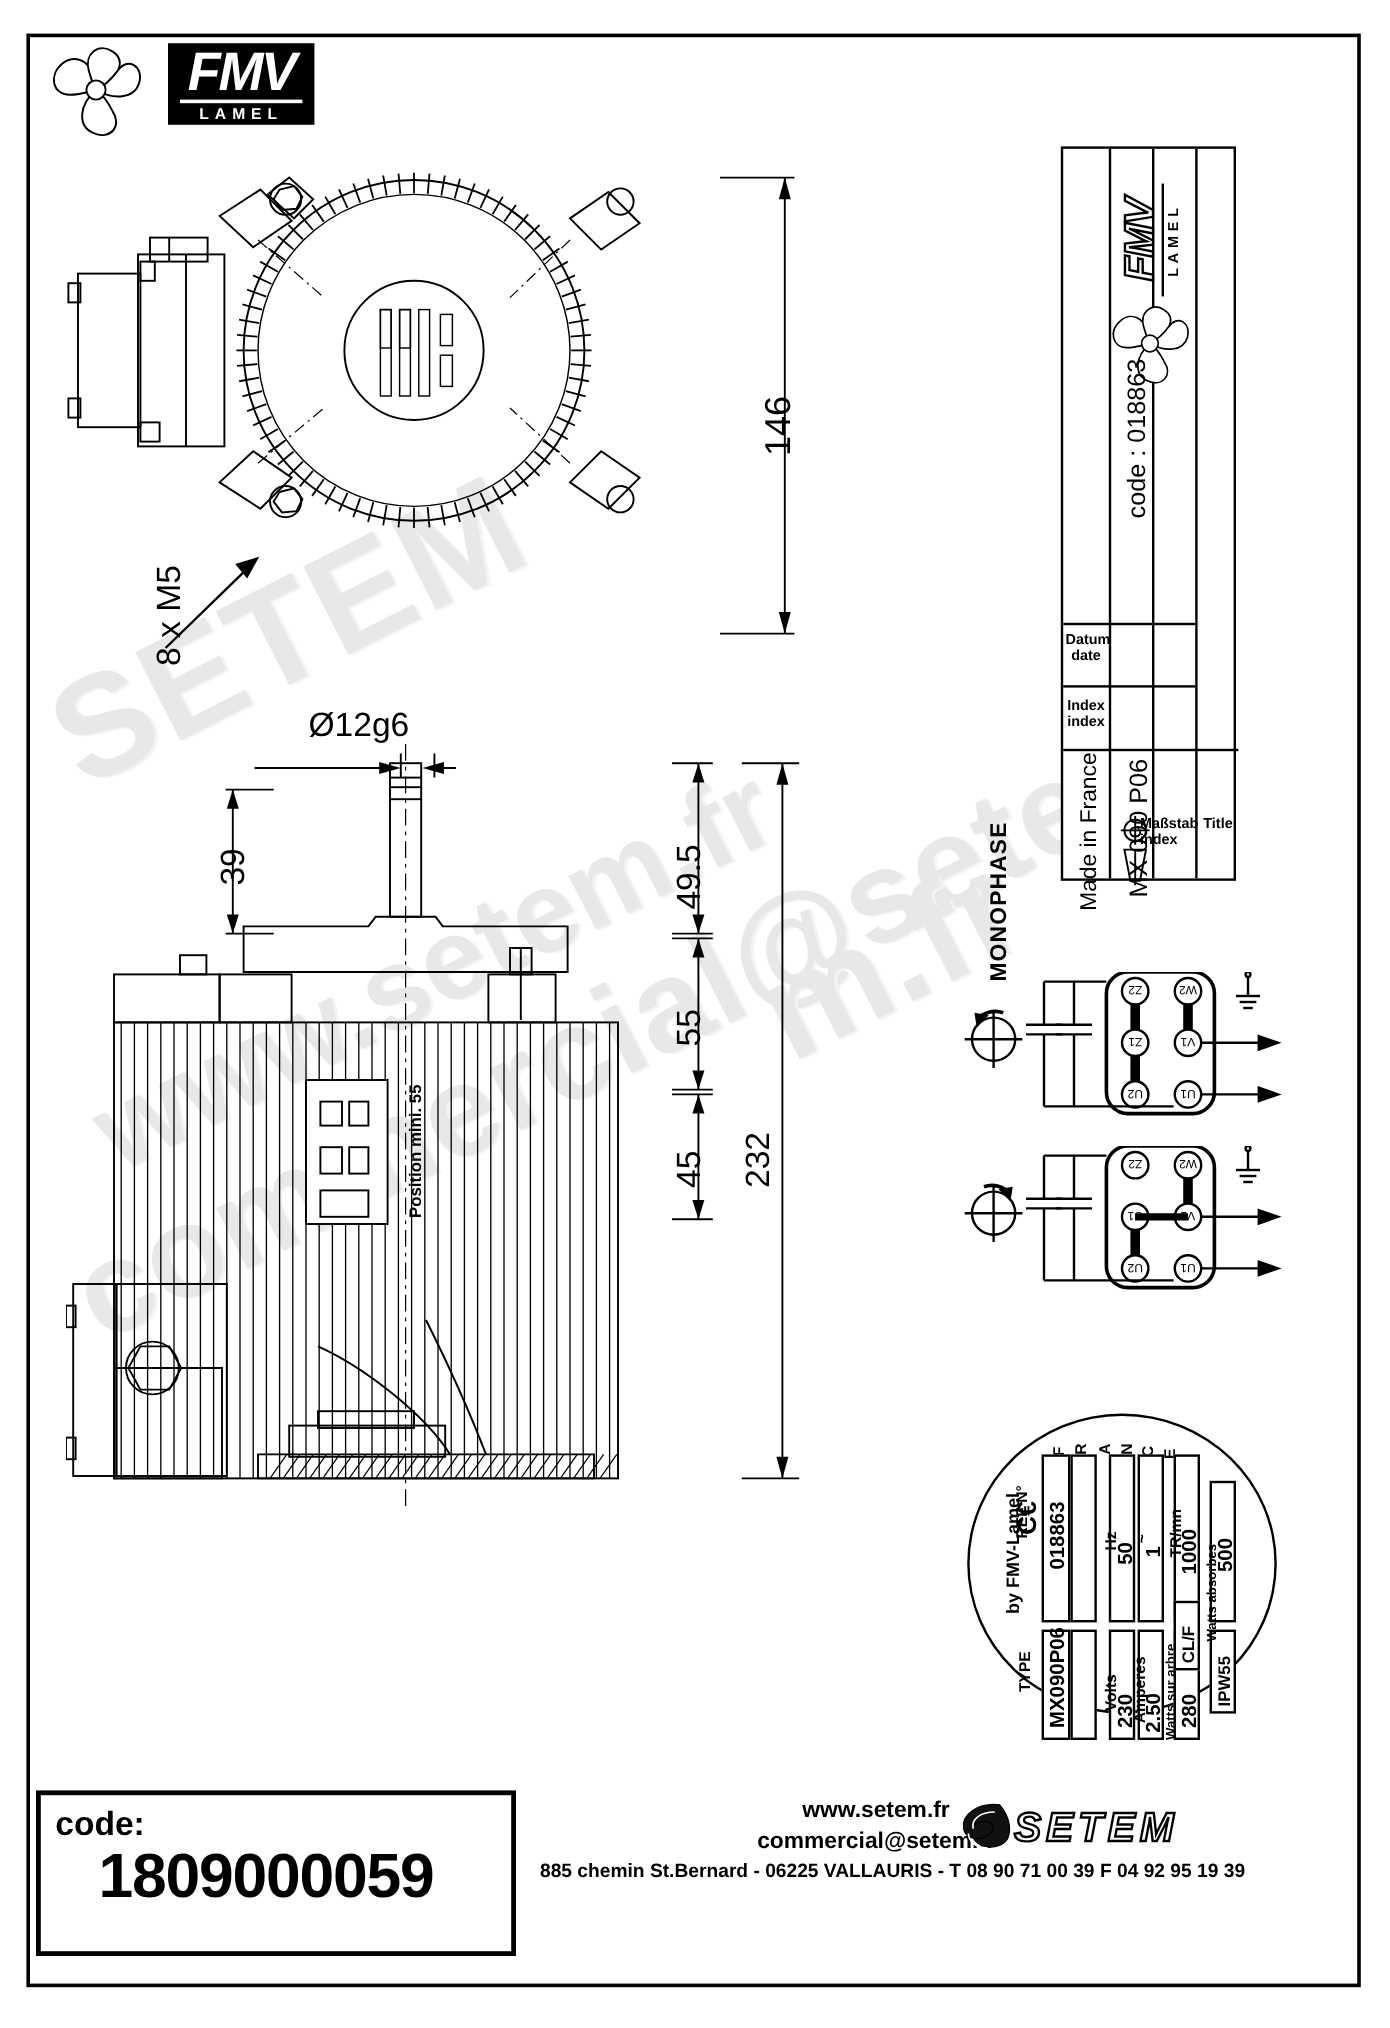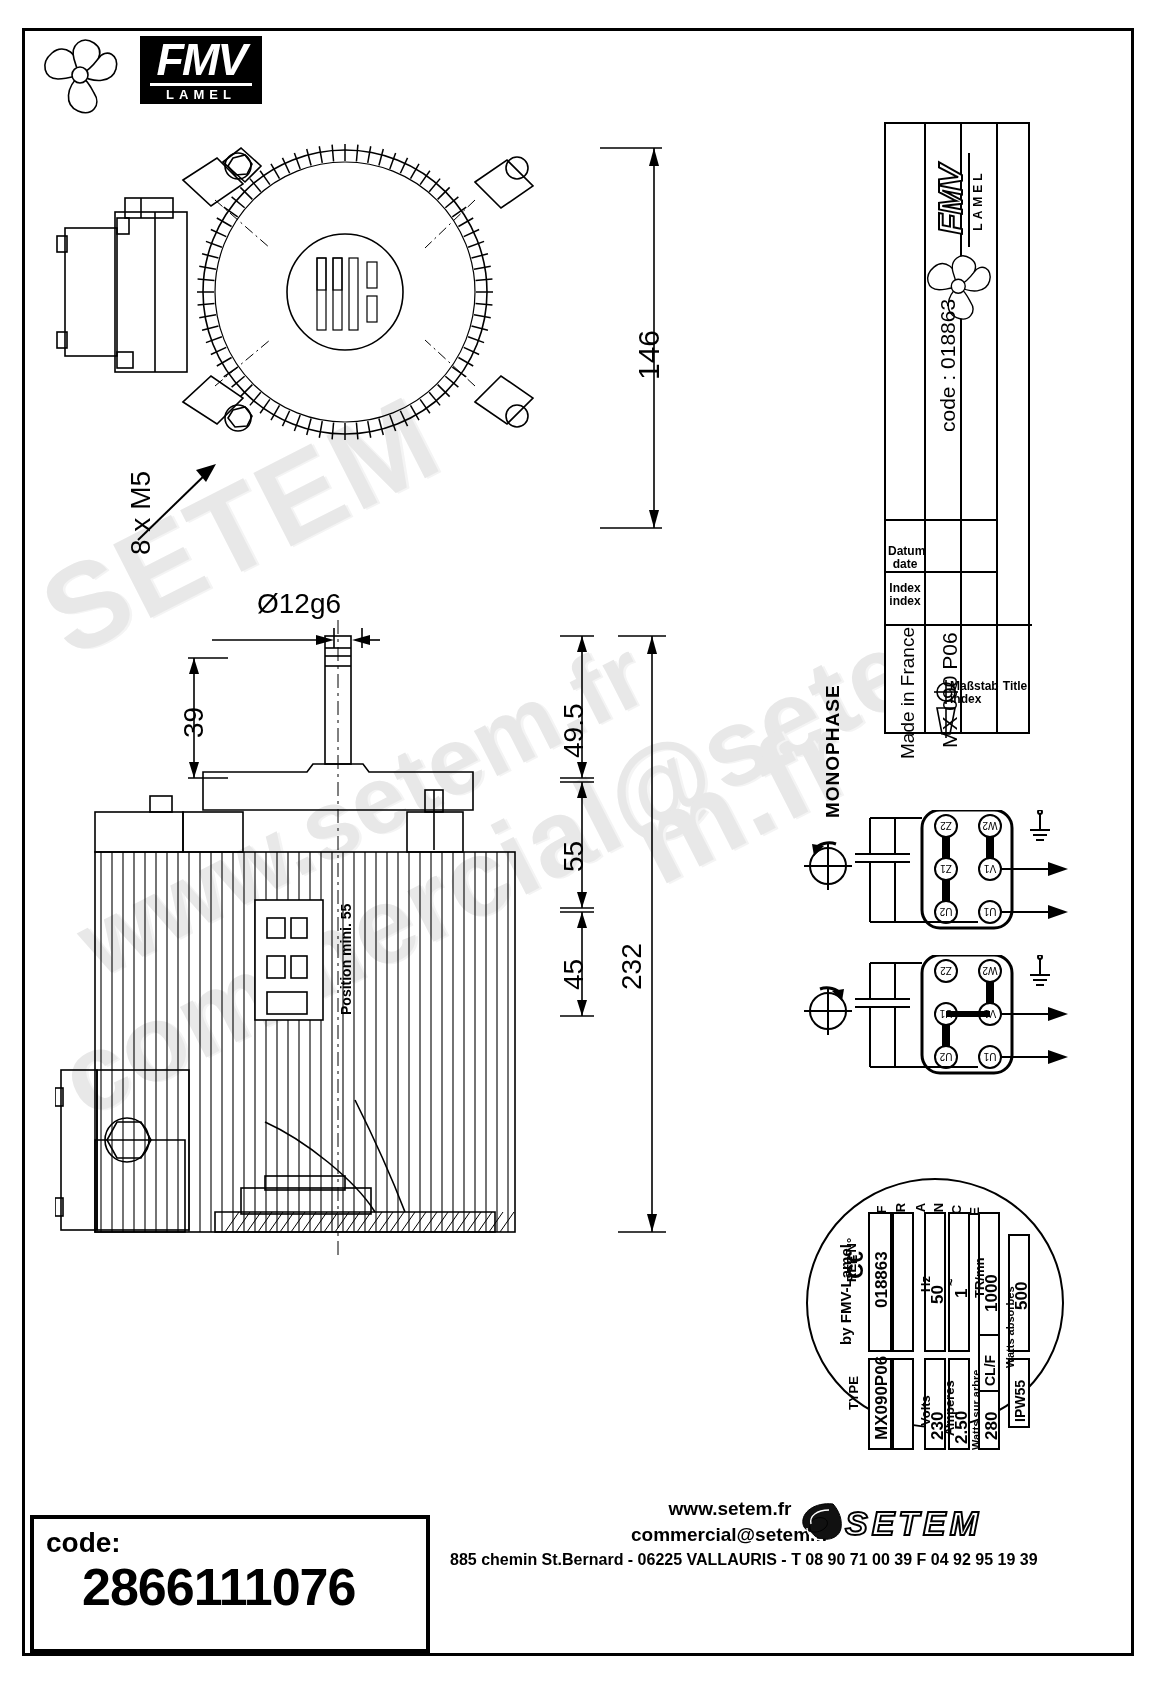--- a/index.html
+++ b/index.html
@@ -35,21 +35,21 @@
   .tb-label{position:absolute;font-size:12px;font-weight:bold;line-height:1.05;text-align:center;}
 
   
   .plate{position:absolute;left:806px;top:1178px;width:258px;height:250px;}
   .plate-oval{position:absolute;left:0;top:0;width:100%;height:100%;border:2px solid #000;border-radius:50%/50%;box-sizing:border-box;}
   .pcell{position:absolute;border:2px solid #000;box-sizing:border-box;background:#fff;}
   .pval{position:absolute;font-size:17px;font-weight:bold;white-space:nowrap;}
   .plab{position:absolute;font-size:13px;font-weight:bold;white-space:nowrap;}
 
   
-  .codebox{position:absolute;left:30px;top:1492px;width:400px;height:138px;border:4px solid #000;box-sizing:border-box;background:#fff;margin-top:23px;}
+  .codebox{position:absolute;left:30px;top:1492px;width:400px;height:138px;border:4px solid #000;box-sizing:border-box;background:#fff;}
   .codebox .c1{position:absolute;left:12px;top:8px;font-size:28px;font-weight:bold;}
   .codebox .c2{position:absolute;left:48px;top:38px;font-size:52px;font-weight:bold;letter-spacing:-1px;}
 
   .footer{position:absolute;left:450px;top:1496px;width:560px;text-align:center;}
   .footer .url{font-size:19px;font-weight:bold;line-height:1.35;}
   .footer .addr{font-size:16px;font-weight:bold;margin-top:4px;white-space:nowrap;}
   .setem-logo{position:absolute;left:795px;top:1500px;width:240px;height:52px;}
   .setem-word{position:absolute;left:50px;top:4px;font-size:34px;font-weight:bold;font-style:italic;letter-spacing:4px;
     color:#fff;-webkit-text-stroke:2px #000;text-stroke:2px #000;font-family:"Liberation Sans",sans-serif;}
 
@@ -443,21 +443,21 @@
             <path d="M44 40 C44 18 28 8 16 18 C4 28 8 44 22 44 C30 44 36 42 44 40 Z"></path>
             <path d="M44 40 C62 32 70 16 58 8 C46 0 34 10 38 24 C40 32 42 36 44 40 Z"></path>
             <path d="M44 40 C30 52 28 70 42 76 C56 82 66 70 58 58 C54 50 50 44 44 40 Z"></path>
             <path d="M44 40 C58 48 76 48 80 34 C84 20 70 12 62 24 C56 32 50 37 44 40 Z"></path>
             <circle cx="44" cy="40" r="8"></circle>
           </g>
         </svg>
       </div>
     </div>
 
-    <div class="tb-label" style="left:2px;top:421px;width:34px;text-align:center;">
+    <div class="tb-label" style="left:2px;top:403px;width:34px;text-align:center;">
       <span>Datum</span><br>
       <span>date</span>
     </div>
 
     <div class="tb-label" style="left:2px;top:458px;width:34px;">
       <span>Index</span><br>
       <span>index</span>
     </div>
 
     <div style="position:absolute;left:-48px;top:558px;width:140px;transform:rotate(-90deg);transform-origin:center center;text-align:center;font-size:19px;">Made in France</div>
@@ -652,21 +652,21 @@
     <div class="pval" style="left:206px;top:132px;transform:rotate(-90deg);transform-origin:left top;">500</div>
     <div class="pval" style="left:206px;top:244px;transform:rotate(-90deg);transform-origin:left top;font-size:14px;">IPW55</div>
 
   </div>
 
   <div class="pcell" style="position:absolute;left:978px;top:1334px;width:22px;height:58px;"></div>
   <div class="pval" style="position:absolute;left:982px;top:1386px;transform:rotate(-90deg);transform-origin:left top;font-size:14px;">CL/F</div>
 
   <div class="codebox">
     <div class="c1">code:</div>
-    <div class="c2">2866111076</div>
+    <div class="c2">1809000059</div>
   </div>
 
   <div class="footer">
     <div class="url">www.setem.fr</div>
     <div class="url">commercial@setem.fr</div>
     <div class="addr">885 chemin St.Bernard  -  06225 VALLAURIS  -  T 08 90 71 00 39   F 04 92 95 19 39</div>
   </div>
 
   <div class="setem-logo">
     <svg width="52" height="50" viewBox="0 0 52 50" style="position:absolute;left:0;top:0;">

